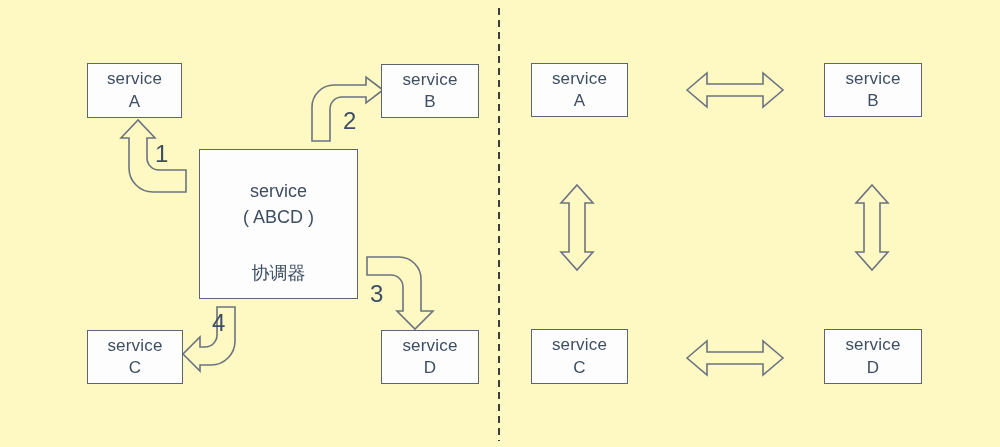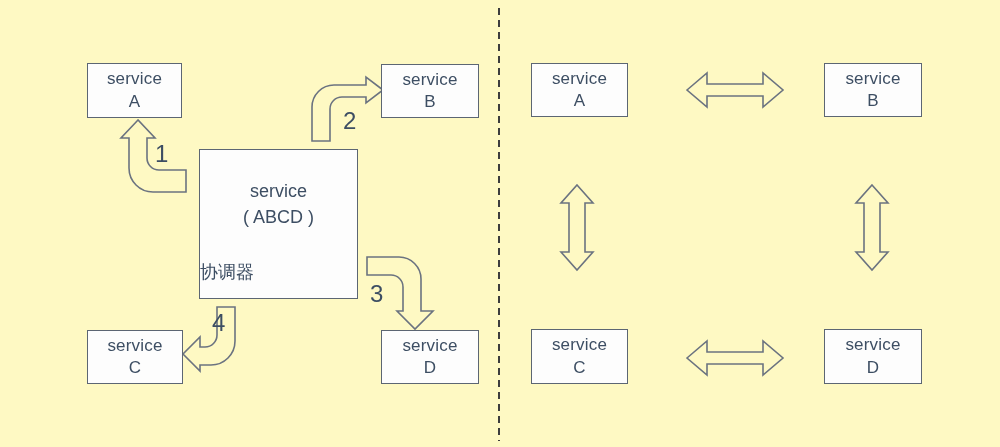--- a/index.html
+++ b/index.html
@@ -28,21 +28,21 @@
     background:#fdfdfd;
     color:#3d4e63;
     font-size:18px;line-height:1.45;
   }
   .coord .title-group{
     position:absolute;left:0;right:0;top:28px;
     text-align:center;
   }
   .coord .role{
     position:absolute;left:0;right:0;bottom:12px;
-    font-family:Liberation Mono, monospace;
+    text-align:center;
   }
   .num{
     position:absolute;
     color:#3d4e63;
     font-size:24px;
     line-height:1;
   }
   svg path, svg line{vector-effect:non-scaling-stroke;}
 </style>
 </head>

